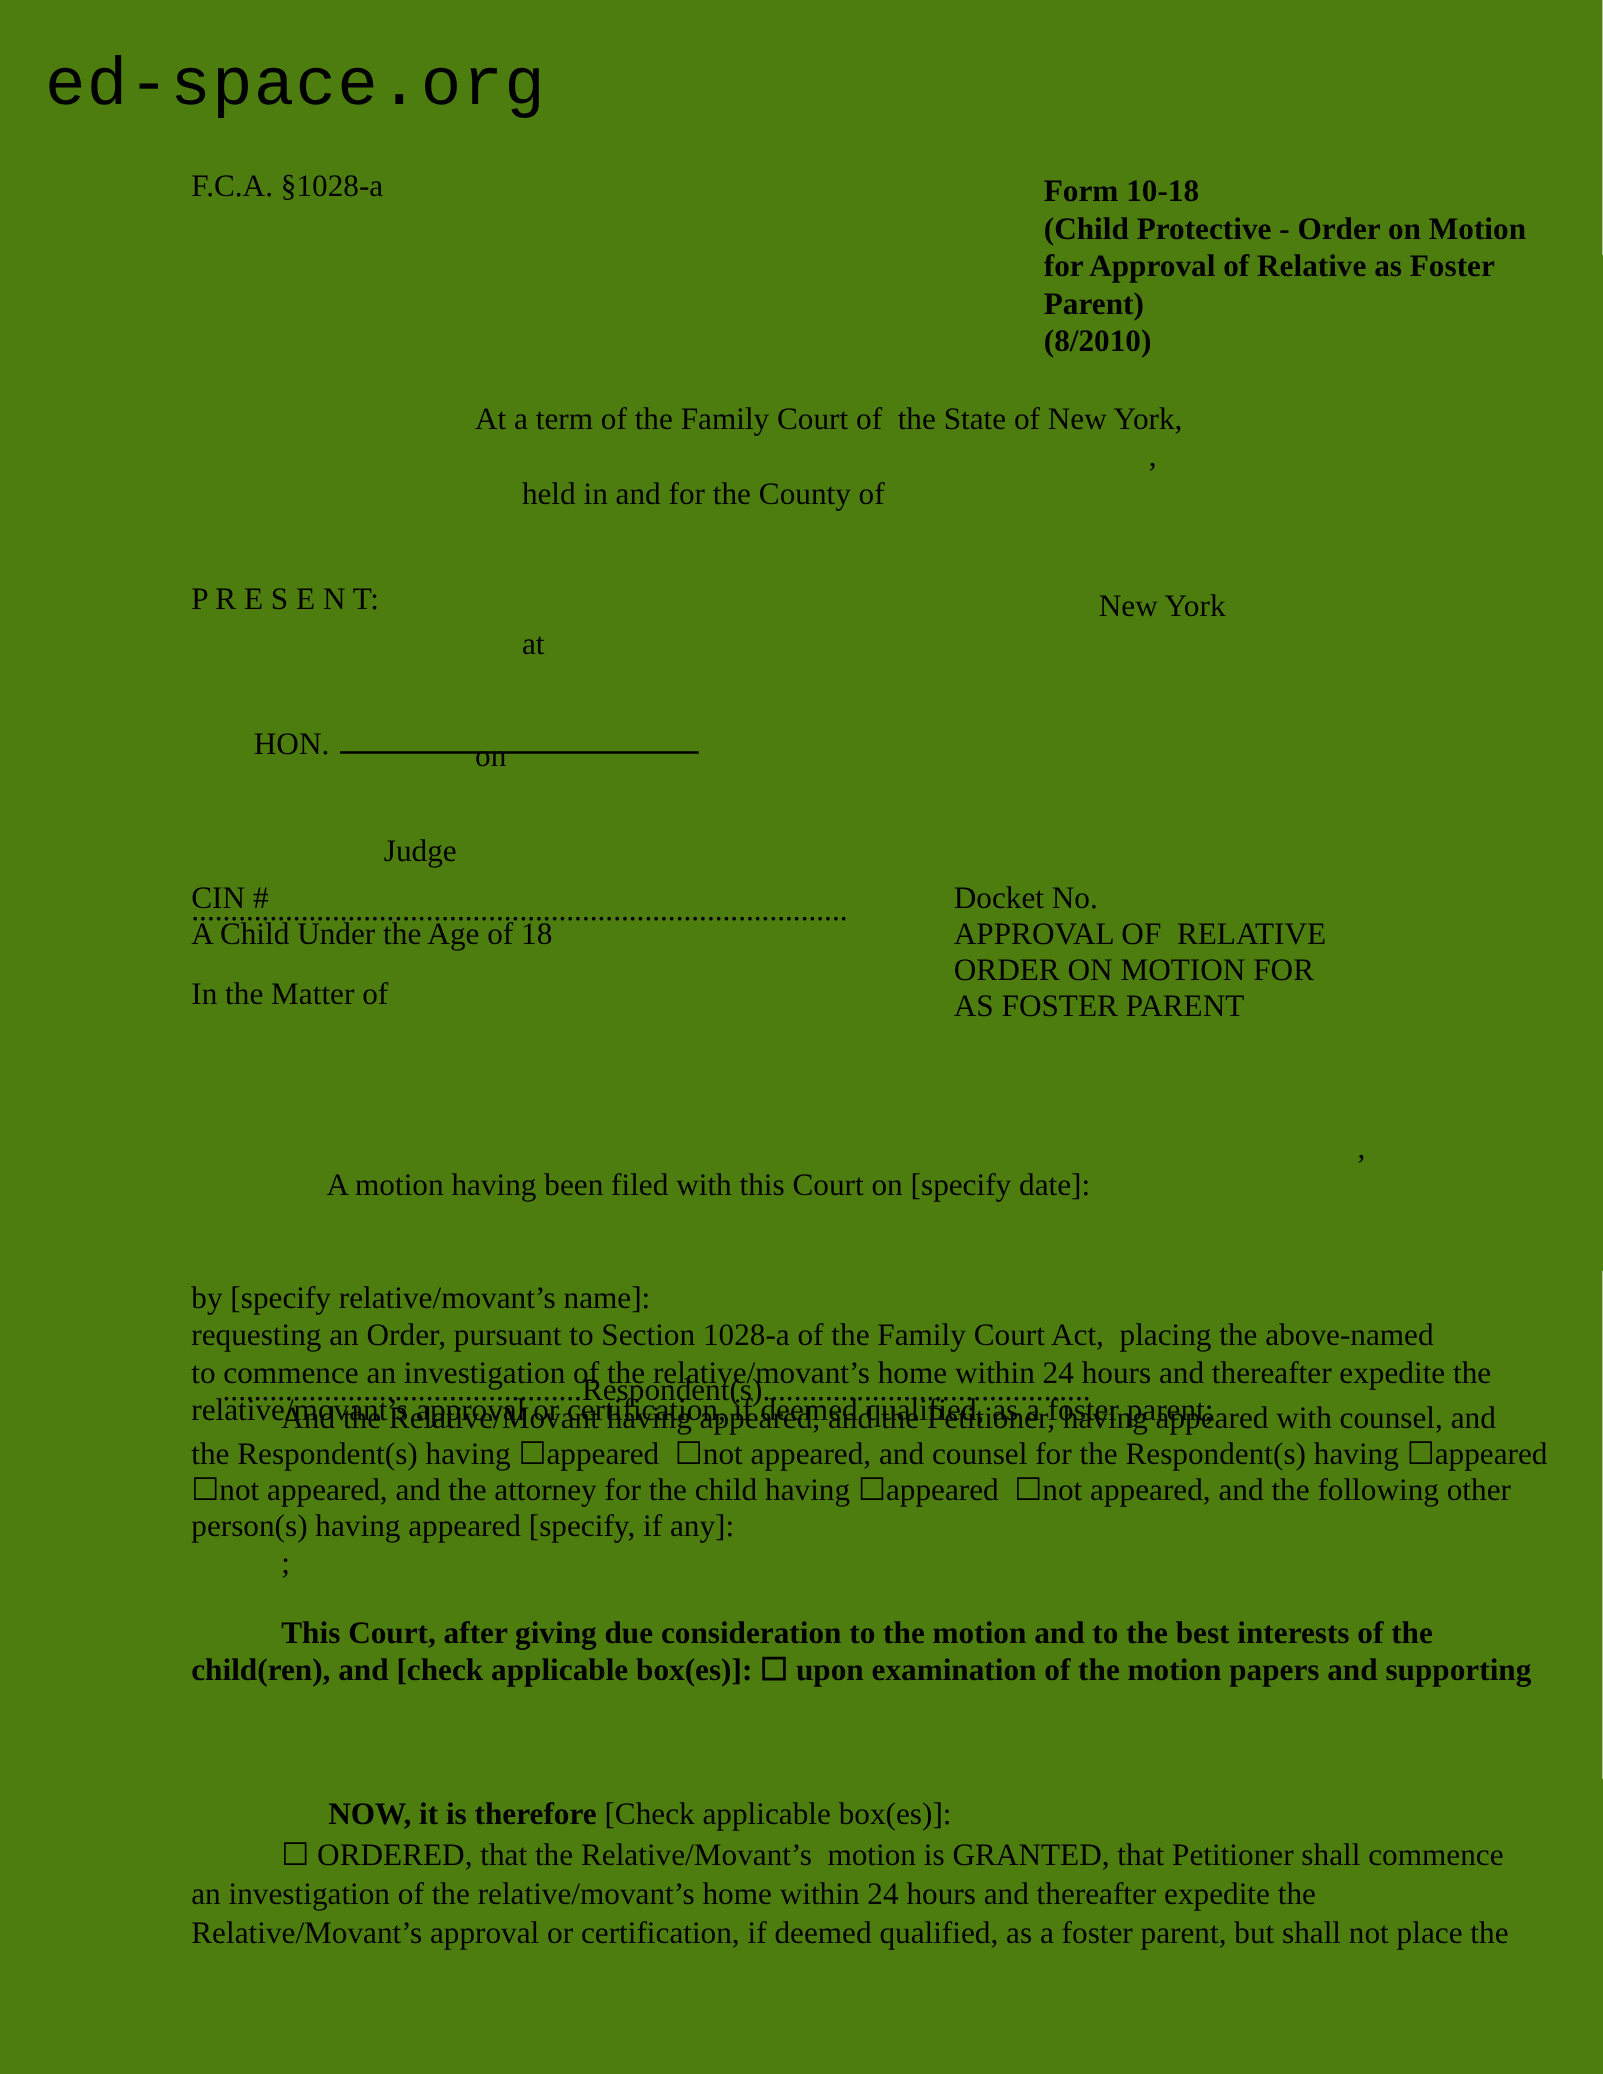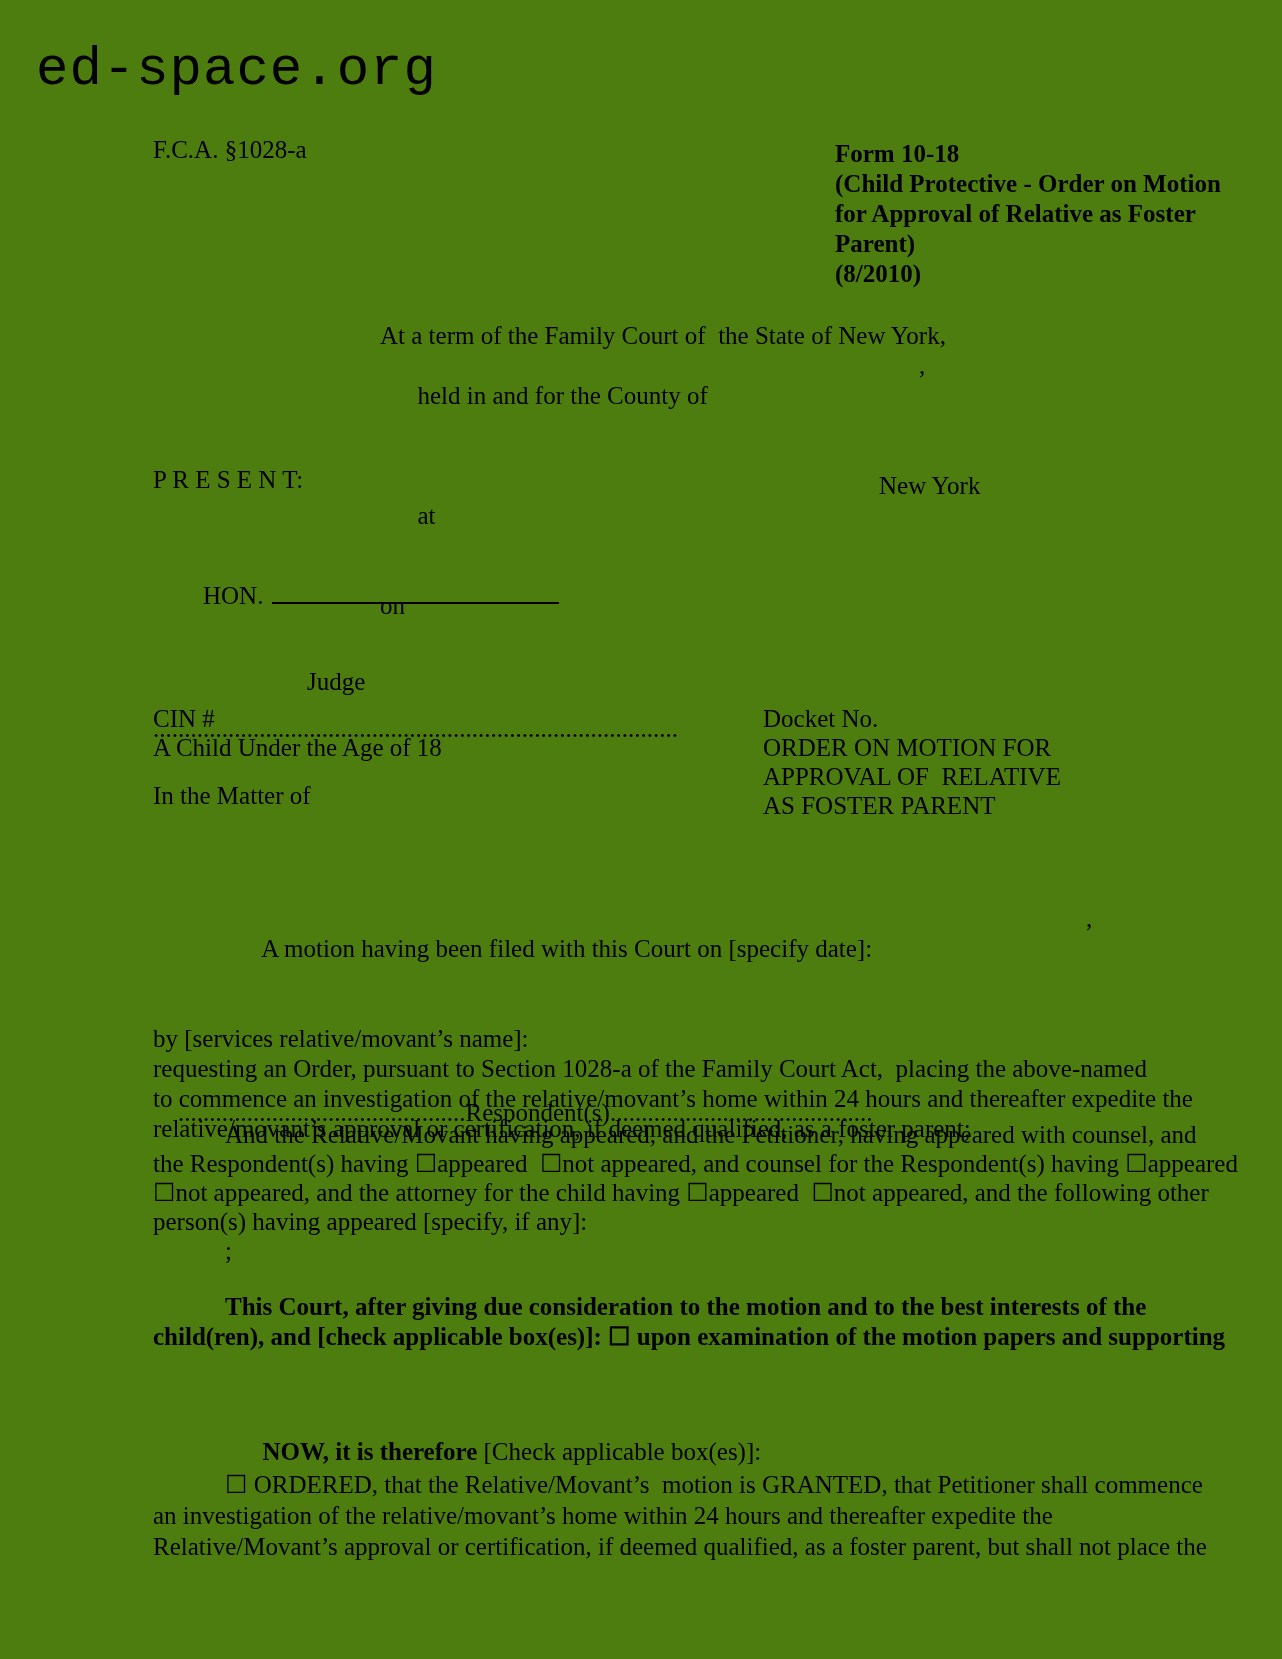--- a/index.html
+++ b/index.html
@@ -79,35 +79,35 @@
 
   <div class="abs line" style="left:153px; top:586px;">In the Matter of</div>
 
   <div class="abs cap-left" style="left:153px; top:704px;">
     <div class="line">CIN #</div>
     <div class="line">A Child Under the Age of 18</div>
   </div>
 
   <div class="abs cap-right" style="left:763px; top:704px;">
     <div class="line">Docket No.</div>
+    <div class="line">APPROVAL OF  RELATIVE</div>
     <div class="line">ORDER ON MOTION FOR</div>
-    <div class="line">APPROVAL OF  RELATIVE</div>
     <div class="line">AS FOSTER PARENT</div>
   </div>
 
   <div class="abs line" style="left:153px; top:847px;">
     <span>..............................................</span><span>Respondent(s)</span><span>..........................................</span>
   </div>
 
   <div class="abs para" style="left:153px; top:904px; width:1110px;">
     <div class="line indent">
       <span>A motion having been filed with this Court on [specify date]:</span>
       <span class="right-piece" style="left:933px;">,</span>
     </div>
-    <div class="line">by [services relative/movant’s name]:</div>
+    <div class="line">by [specify relative/movant’s name]:</div>
     <div class="line">requesting an Order, pursuant to Section 1028-a of the Family Court Act,  placing the above-named</div>
     <div class="line">to commence an investigation of the relative/movant’s home within 24 hours and thereafter expedite the</div>
     <div class="line">relative/movant’s approval or certification, if deemed qualified, as a foster parent;</div>
   </div>
 
   <div class="abs para para-p2" style="left:153px; top:1120px; width:1110px;">
     <div class="line indent">And the Relative/Movant having appeared, and the Petitioner, having appeared with counsel, and</div>
     <div class="line">the Respondent(s) having ☐appeared  ☐not appeared, and counsel for the Respondent(s) having ☐appeared</div>
     <div class="line">☐not appeared, and the attorney for the child having ☐appeared  ☐not appeared, and the following other</div>
     <div class="line">person(s) having appeared [specify, if any]:</div>

